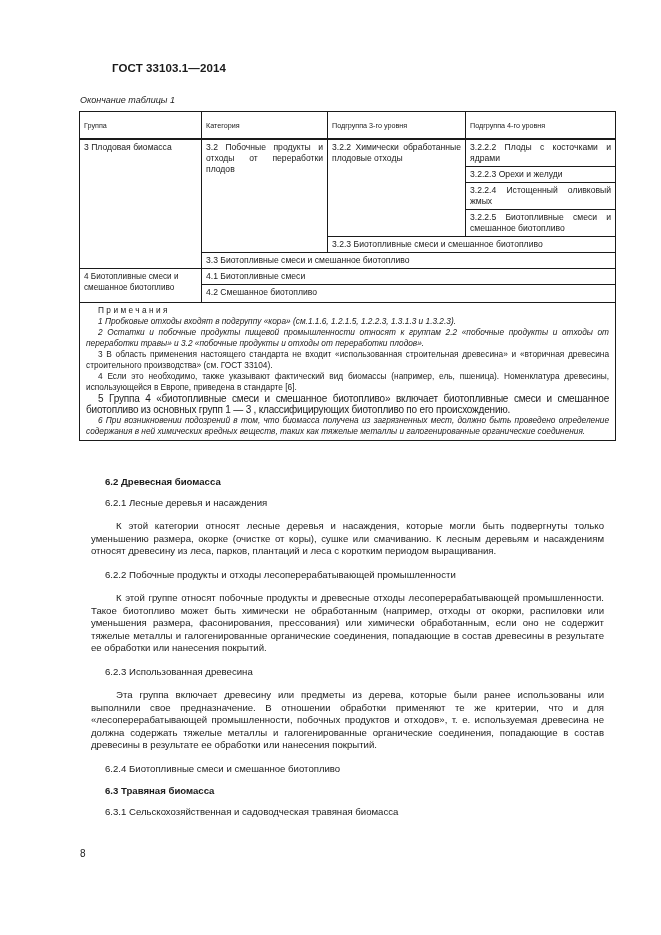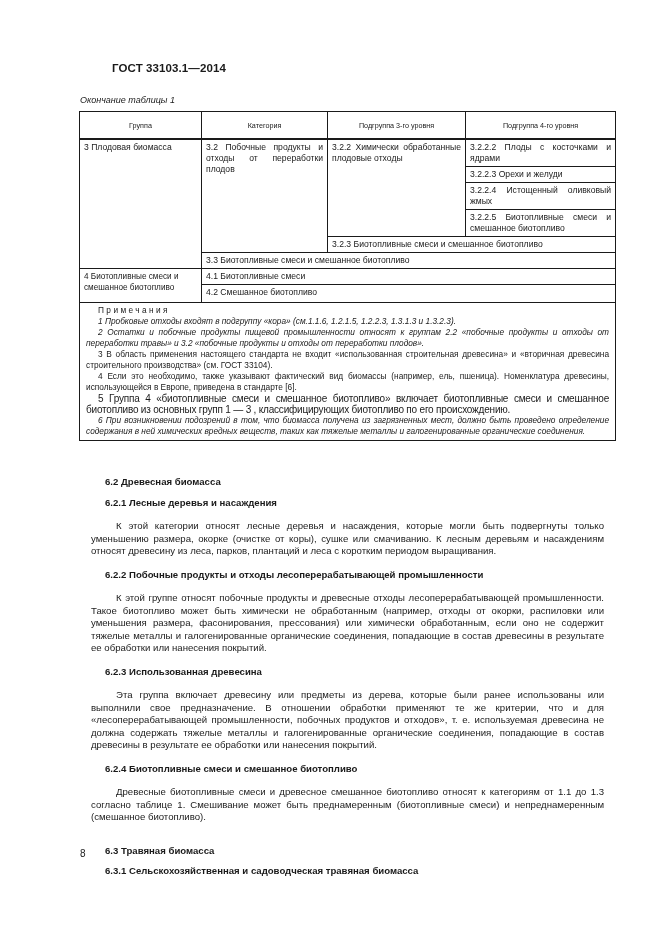--- a/index.html
+++ b/index.html
@@ -1,31 +1,31 @@
 <!DOCTYPE html>
 <html><head>
 <meta charset="utf-8">
 <style>
   html, body { margin: 0; padding: 0; background: #ffffff; }
   body { width: 661px; height: 935px; position: relative; overflow: hidden; color: #1a1a1a; font-family: "Liberation Sans", sans-serif; }
   .page-header { position: absolute; left: 80px; top: 62px; font-size: 11.5px; font-weight: bold; letter-spacing: 0.1px; margin-left: 32px; }
   .table-caption { position: absolute; left: 80px; top: 95px; font-size: 9px; font-style: italic; }
   table.main { position: absolute; left: 79px; top: 111px; width: 536px; border-collapse: collapse; font-size: 8.6px; line-height: 11px; table-layout: fixed; }
   table.main td, table.main th { border: 1px solid #1a1a1a; padding: 2px 4px; vertical-align: top; font-weight: normal; }
-  table.main thead th { height: 22px; text-align: center; vertical-align: middle; font-size: 7.2px; border-bottom: 2px solid #1a1a1a; }
+  table.main thead th { height: 22px; text-align: left; vertical-align: middle; font-size: 7.2px; border-bottom: 2px solid #1a1a1a; }
   table.main thead tr th { border-top: 1.5px solid #1a1a1a; }
   .just { text-align: justify; text-align-last: left; }
   .notes-cell { padding: 2px 6px 3px 6px !important; font-size: 8.3px; line-height: 11px; }
   .notes-title { letter-spacing: 2.4px; padding-left: 12px; }
   .note { text-indent: 12px; text-align: justify; }
   .it { font-style: italic; }
   .body-text { position: absolute; left: 80px; width: 535px; font-size: 9.6px; line-height: 12.5px; }
   .body-text p { margin: 11px; text-indent: 25px; text-align: justify; }
   .h2 { font-weight: bold; padding-left: 25px; font-size: 9.6px; }
-  .h3 { font-weight: bold; padding-left: 25px; font-size: 9.6px; }
+  .h3 { font-weight: normal; padding-left: 25px; font-size: 9.6px; }
   .page-number { position: absolute; left: 80px; top: 848px; font-size: 10px; }
 </style>
 </head>
 <body>
 
 <div class="page-header">ГОСТ 33103.1—2014</div>
 <div class="table-caption">Окончание таблицы 1</div>
 
 <table class="main">
   <colgroup>
@@ -88,20 +88,19 @@
 <div class="body-text" style="top:476px">
   <div class="h2">6.2 Древесная биомасса</div>
   <div style="height:8px"></div>
   <div class="h3">6.2.1 Лесные деревья и насаждения</div>
   <p>К этой категории относят лесные деревья и насаждения, которые могли быть подвергнуты только уменьшению размера, окорке (очистке от коры), сушке или смачиванию. К лесным деревьям и насаждениям относят древесину из леса, парков, плантаций и леса с коротким периодом выращивания.</p>
   <div class="h3">6.2.2 Побочные продукты и отходы лесоперерабатывающей промышленности</div>
   <p>К этой группе относят побочные продукты и древесные отходы лесоперерабатывающей промышленности. Такое биотопливо может быть химически не обработанным (например, отходы от окорки, распиловки или уменьшения размера, фасонирования, прессования) или химически обработанным, если оно не содержит тяжелые металлы и галогенированные органические соединения, попадающие в состав древесины в результате ее обработки или нанесения покрытий.</p>
   <div class="h3">6.2.3 Использованная древесина</div>
   <p>Эта группа включает древесину или предметы из дерева, которые были ранее использованы или выполнили свое предназначение. В отношении обработки применяют те же критерии, что и для «лесоперерабатывающей промышленности, побочных продуктов и отходов», т. е. используемая древесина не должна содержать тяжелые металлы и галогенированные органические соединения, попадающие в состав древесины в результате ее обработки или нанесения покрытий.</p>
   <div class="h3">6.2.4 Биотопливные смеси и смешанное биотопливо</div>
-  <p>Древесные биотопливные смеси и древесное смешанное биотопливо относят к категориям от 1.1 до 1.3 согласно таблице 1. Смешивание может быть преднамеренным (биотопливные смеси) и непреднамеренным (смешанное биотопливо).</p>
   <div style="height:10px"></div>
   <div class="h2">6.3 Травяная биомасса</div>
   <div style="height:8px"></div>
   <div class="h3">6.3.1 Сельскохозяйственная и садоводческая травяная биомасса</div>
 </div>
 
 <div class="page-number">8</div>
 
 </body></html>

